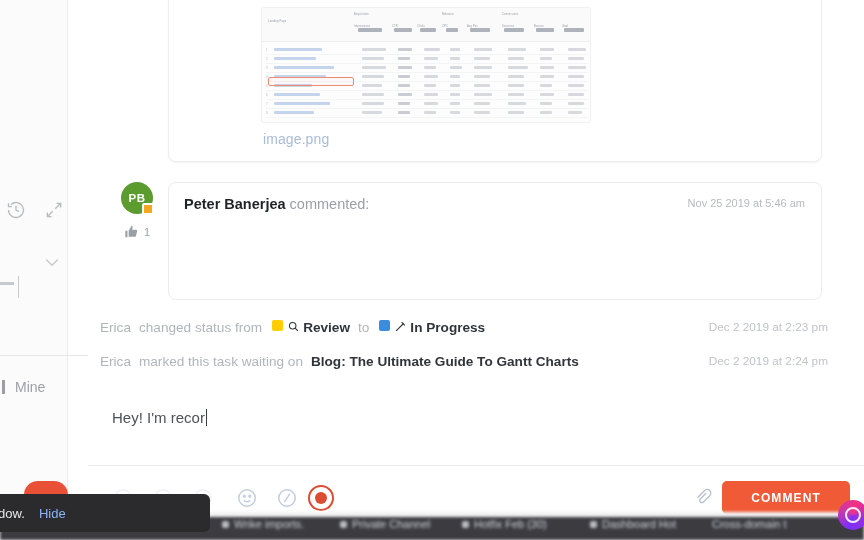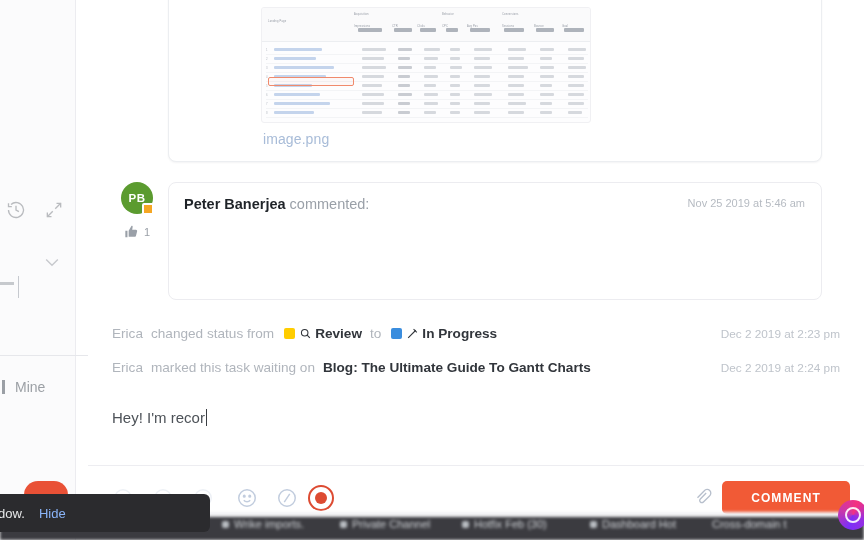--- a/index.html
+++ b/index.html
@@ -5,21 +5,21 @@
   * { box-sizing: border-box; margin:0; padding:0; }
   html,body{
     width:864px; height:540px; overflow:hidden;
     font-family:"Liberation Sans", sans-serif;
     background:#ffffff;
   }
   #app{ position:relative; width:864px; height:540px; background:#ffffff; }
 
   
   .left-rail{
-    position:absolute; left:0; top:0; width:76px; height:540px;
+    position:absolute; left:0; top:0; width:68px; height:540px;
     background:#fbfbfc; border-right:1px solid #ececf0;
   }
   .rail-icons{
     position:absolute; left:6px; top:200px; width:76px;
     display:flex; align-items:center; gap:18px; opacity:.45;
   }
   .rail-ic{ width:20px; height:20px; color:#6b6f76; display:block; }
   .rail-chevron{
     position:absolute; left:42px; top:252px; width:20px; height:20px;
     opacity:.40; color:#7a7f87;
@@ -124,22 +124,22 @@
     position:absolute; right:16px; top:14px; font-size:11px; color:#b6bbc2;
   }
   .bub-body{
     position:absolute; left:15px; top:40px; width:628px;
     font-size:14.6px; line-height:23px; color:#54595f;
   }
   .mention{ color:#e8705a; }
 
   
   .srow{
-    position:absolute; left:24px; width:728px; height:27px;
-    display:flex; align-items:center; font-size:13.6px; color:#b0b5bc;
+    position:absolute; left:12px; width:728px; height:27px;
+    display:flex; font-size:13.6px; color:#b0b5bc;
   }
   .srow .dark{ color:#31353b; font-weight:bold; }
   .srow .sp{ margin:0 4px; }
   .sq{ display:inline-block; width:11px; height:11px; border-radius:2px; margin:0 3px 0 2px; vertical-align:-1px;}
   .sq.y{ background:#ffcd00; }
   .sq.b{ background:#3a8dde; }
   .mini-ic{ width:13px; height:13px; margin:0 3px 0 1px; color:#31353b; }
   .srow .time{ position:absolute; right:0; font-size:11.8px; color:#bfc4cb; font-weight:normal;}
 
   

